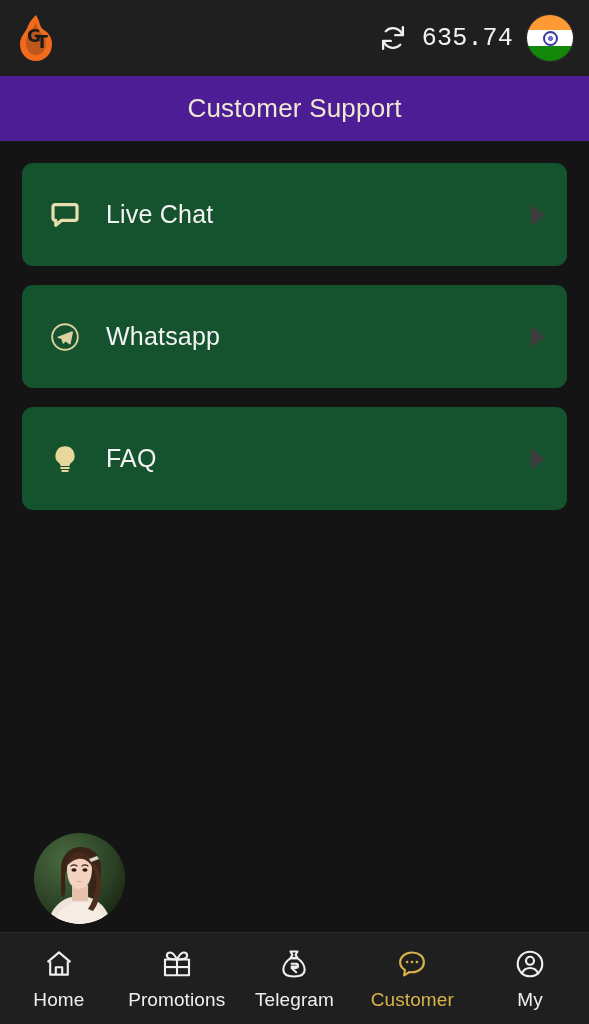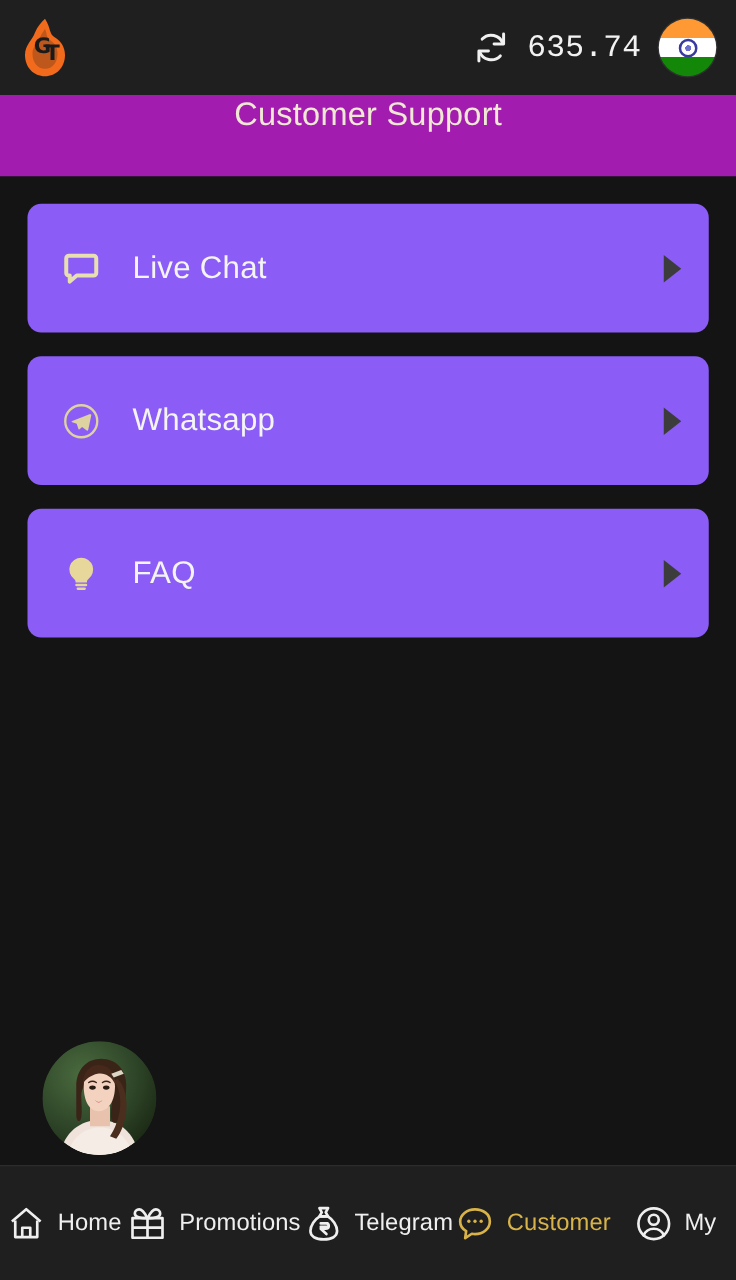--- a/index.html
+++ b/index.html
@@ -50,35 +50,35 @@
     position:absolute; left:50%; top:50%;
     width:15px; height:15px; margin:-7.5px 0 0 -7.5px;
     border-radius:50%;
     border:2px solid #3a3a9e;
     background:radial-gradient(circle, #6f6fd0 0 30%, #ffffff 31% 100%);
   }
 
   
   .page-title-bar {
     height:65px; flex:0 0 65px;
-    background:#a21caf;
-    display:flex; align-items:flex-start; justify-content:center;
+    background:#4c1d95;
+    display:flex; align-items:center; justify-content:center;
   }
   .page-title {
     color:#efe8d2; font-size:26px; letter-spacing:0.2px;
   }
 
   
   .support-list {
     padding:22px 22px 0 22px;
     display:flex; flex-direction:column; gap:19px;
   }
   .support-card {
     height:103px; border-radius:11px;
-    background:#8b5cf6;
+    background:#14532d;
     display:flex; align-items:center;
     padding:0 22px 0 26px;
     cursor:pointer;
   }
   .card-icon {
     width:34px; height:34px; flex:0 0 34px;
     display:flex; align-items:center; justify-content:center;
     margin-right:24px;
   }
   .card-icon svg { display:block; }
@@ -105,21 +105,21 @@
   
   .bottom-nav {
     position:absolute; left:0; bottom:0;
     width:589px; height:92px;
     background:#1f1f1f;
     border-top:1px solid #2c2c2c;
     display:flex; align-items:center;
   }
   .nav-item {
     flex:1 1 0; height:100%;
-    display:flex; flex-direction:row;
+    display:flex; flex-direction:column;
     align-items:center; justify-content:center;
     gap:7px; cursor:pointer;
   }
   .nav-icon { width:36px; height:36px; display:flex; align-items:center; justify-content:center; }
   .nav-icon svg { display:block; }
   .nav-label { font-size:19px; color:#efefef; letter-spacing:0.1px; }
   .nav-item.active .nav-label { color:#d8b34a; }
 </style>
 </head>
 <body>

